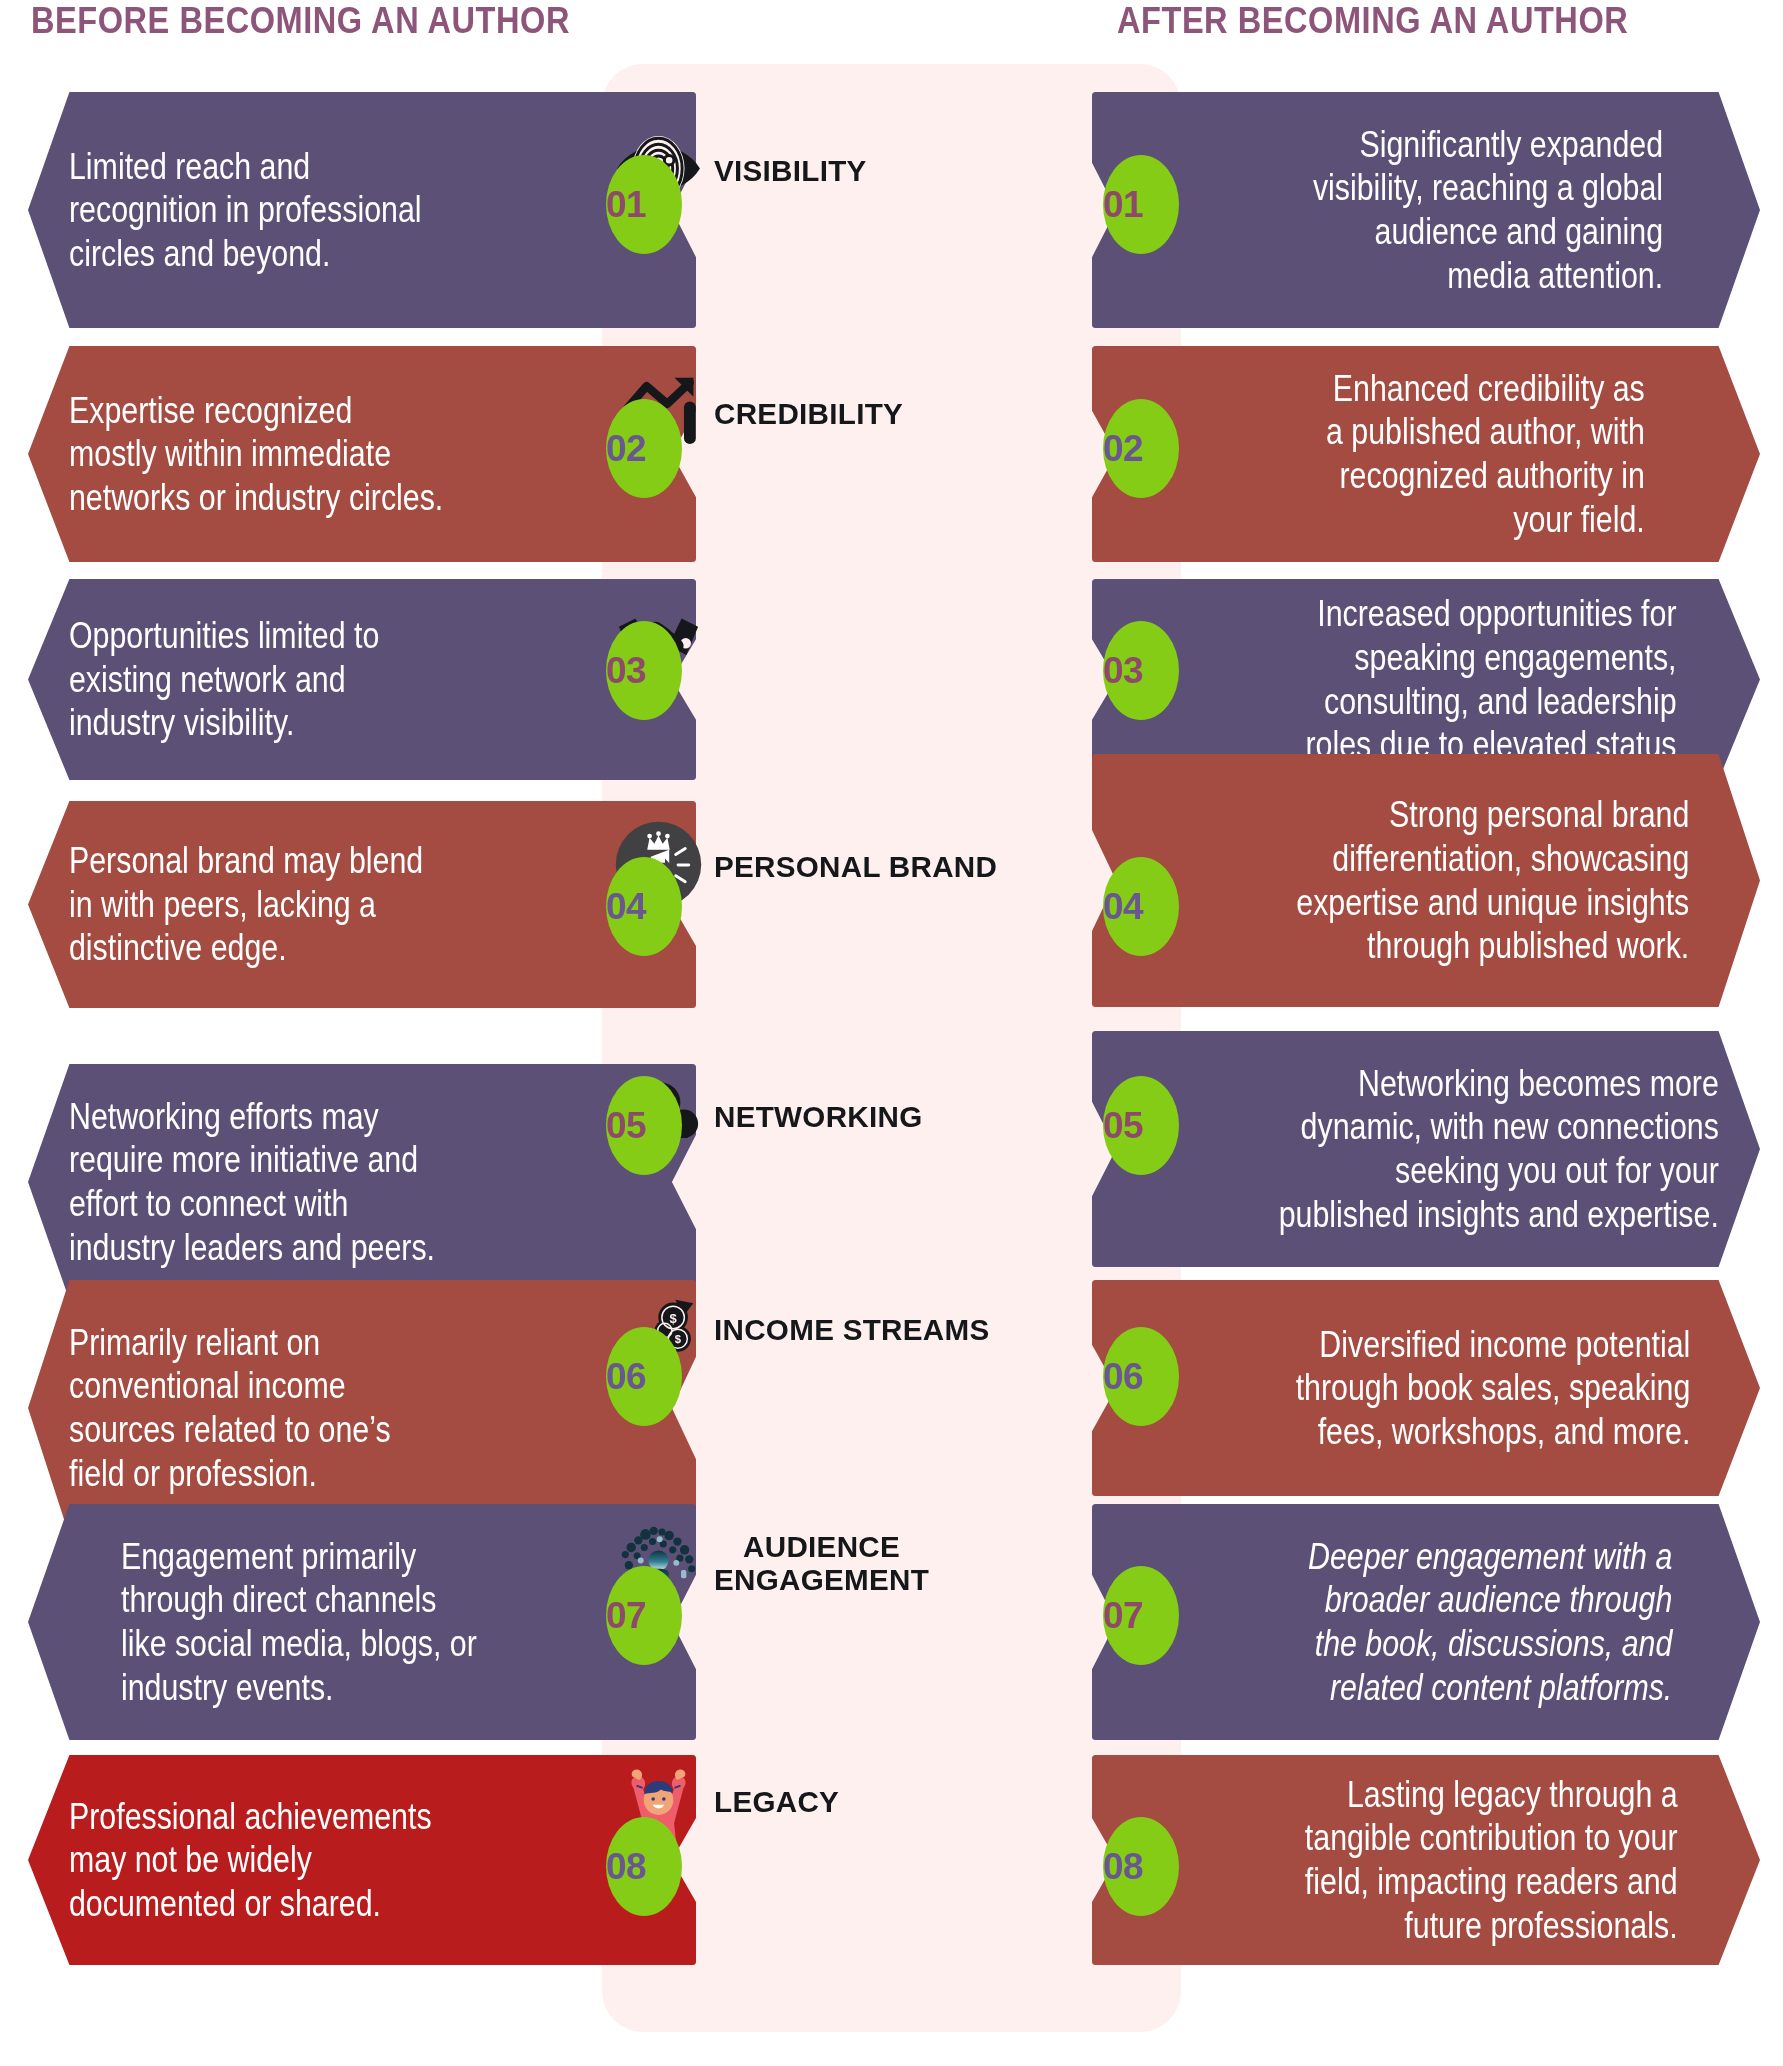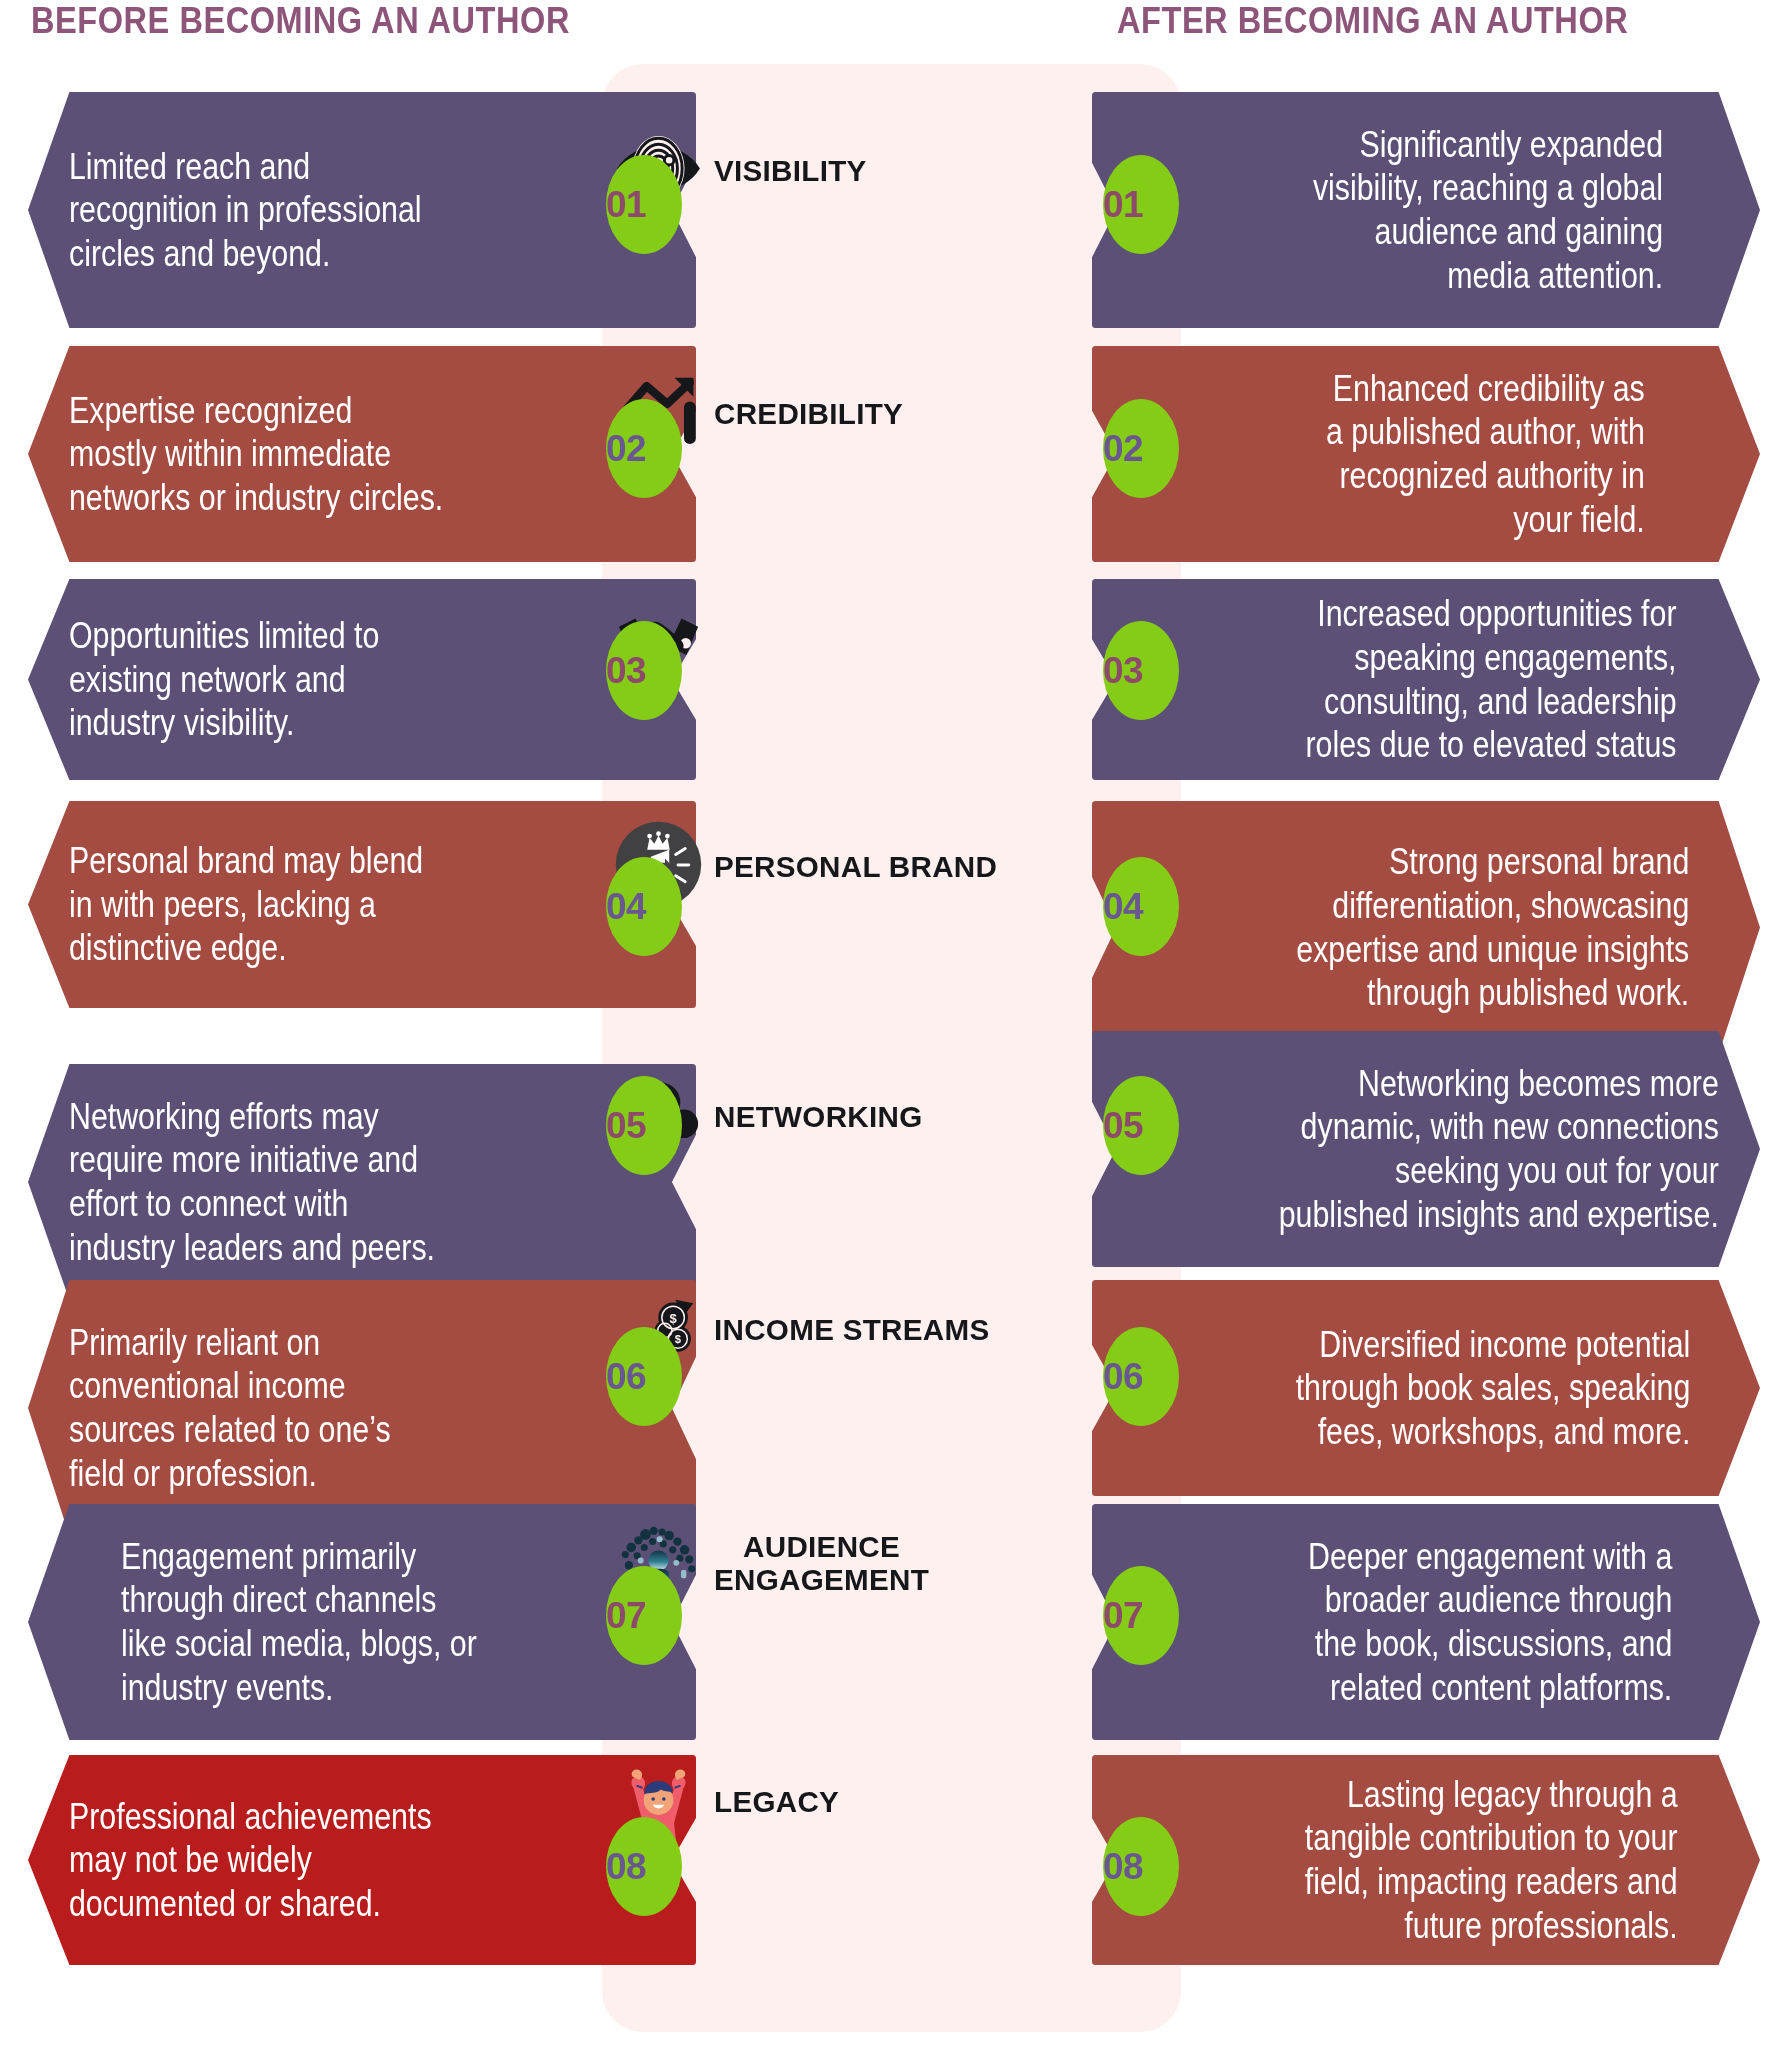--- a/index.html
+++ b/index.html
@@ -277,21 +277,21 @@
             <path d="M104 58 L120 48"></path>
                 <path d="M108 76 L126 76"></path>
                 <path d="M104 94 L120 104"></path>
           </g>
         </g>
       </svg>
         </div>
       <div class="center-label">PERSONAL BRAND</div>
     </div>
 
-    <div class="card right" style="top:801px;height:253px;background:#a44b42;">
+    <div class="card right" style="top:754px;height:253px;background:#a44b42;">
       <div class="card-text">Strong personal brand
 differentiation, showcasing
 expertise and unique insights
 through published work.</div>
     </div>
 
     <div class="badge right" style="top:857px;color:#6a5691;">
       <span>04</span>
     </div>
   </div>
@@ -445,21 +445,21 @@
         <g fill="url(#tealgrad)">
           <circle cx="80" cy="70" r="17"></circle>
           <path d="M62 94 C62 86 70 84 80 84 C90 84 98 86 98 94 L98 136 L62 136 Z"></path>
         </g>
       </svg>
         </div>
       <div class="center-label">AUDIENCE
 ENGAGEMENT</div>
     </div>
 
-    <div class="card right" style="top:1504px;height:236px;background:#5d5077;">
+    <div class="card right" style="top:1504px;height:236px;background:#5d5077;font-style:italic;">
       <div class="card-text">Deeper engagement with a
 broader audience through
 the book, discussions, and
 related content platforms.</div>
     </div>
 
     <div class="badge right" style="top:1566px;color:#8d4a6a;">
       <span>07</span>
     </div>
   </div>

